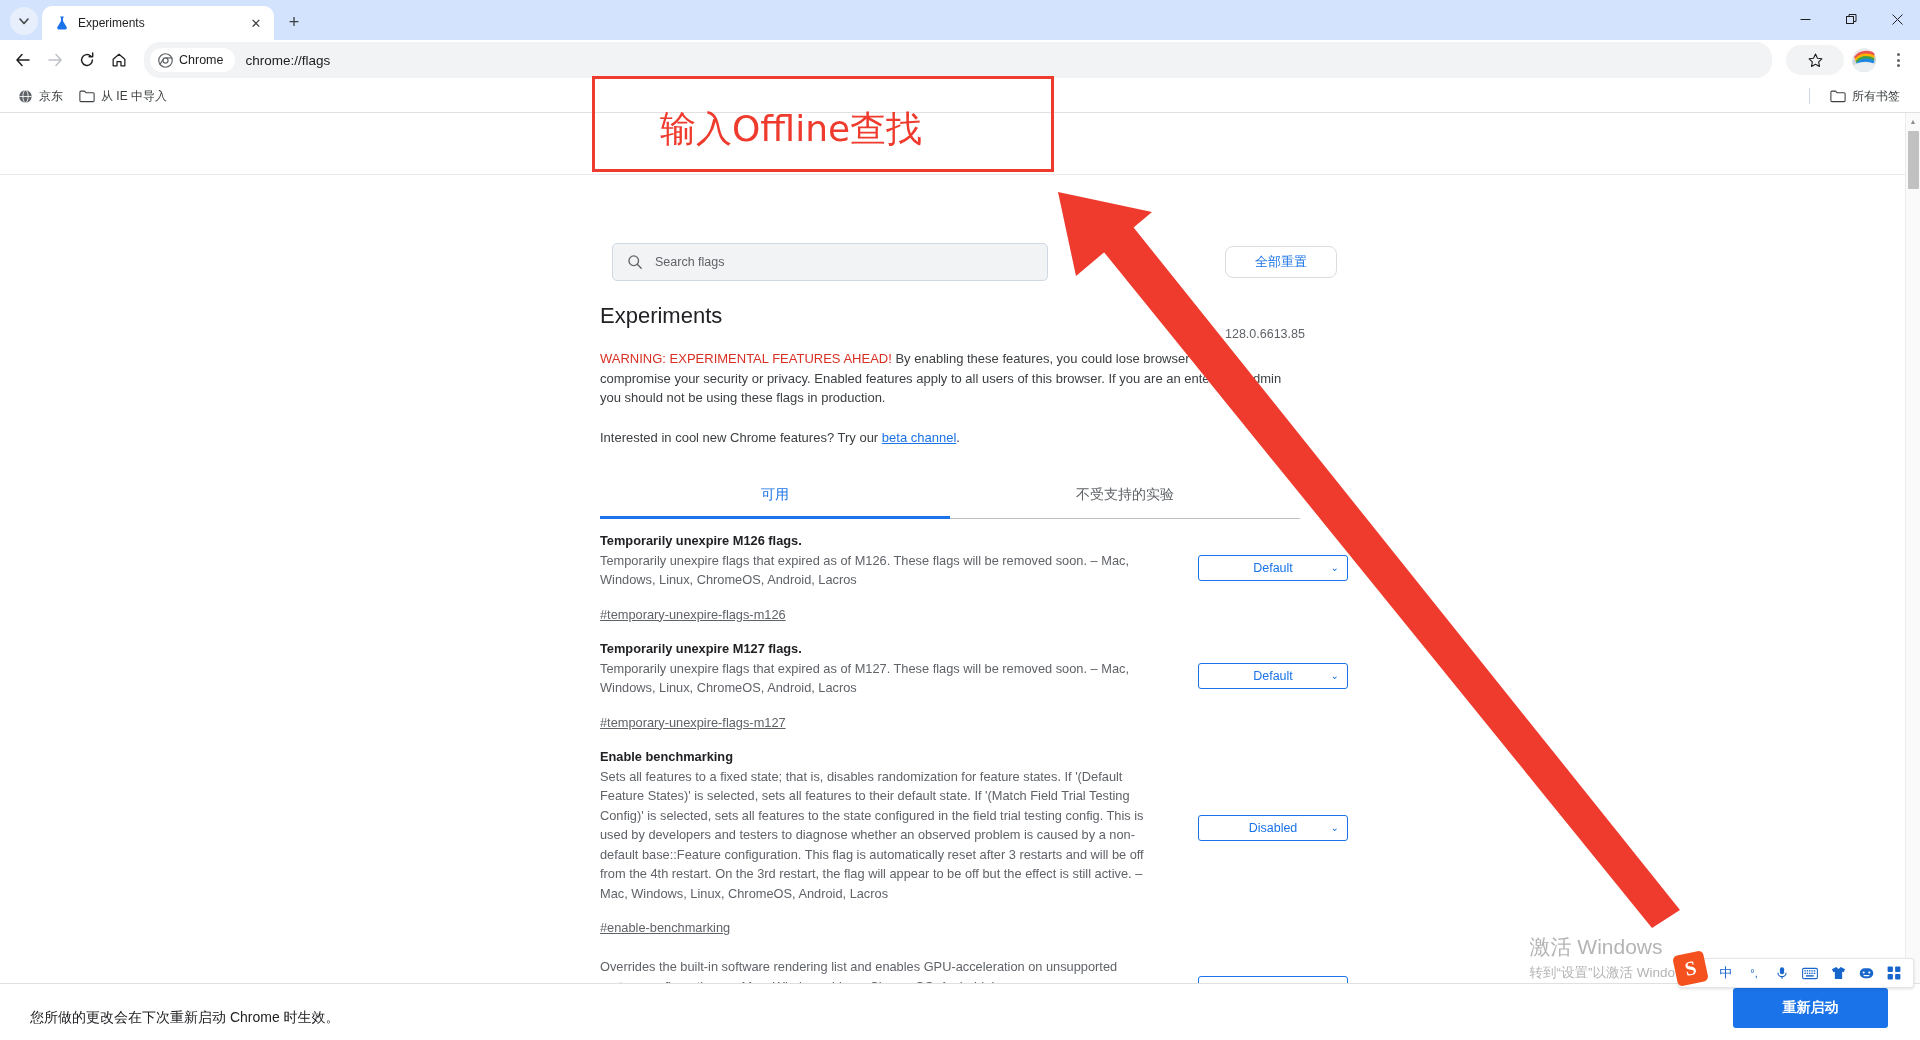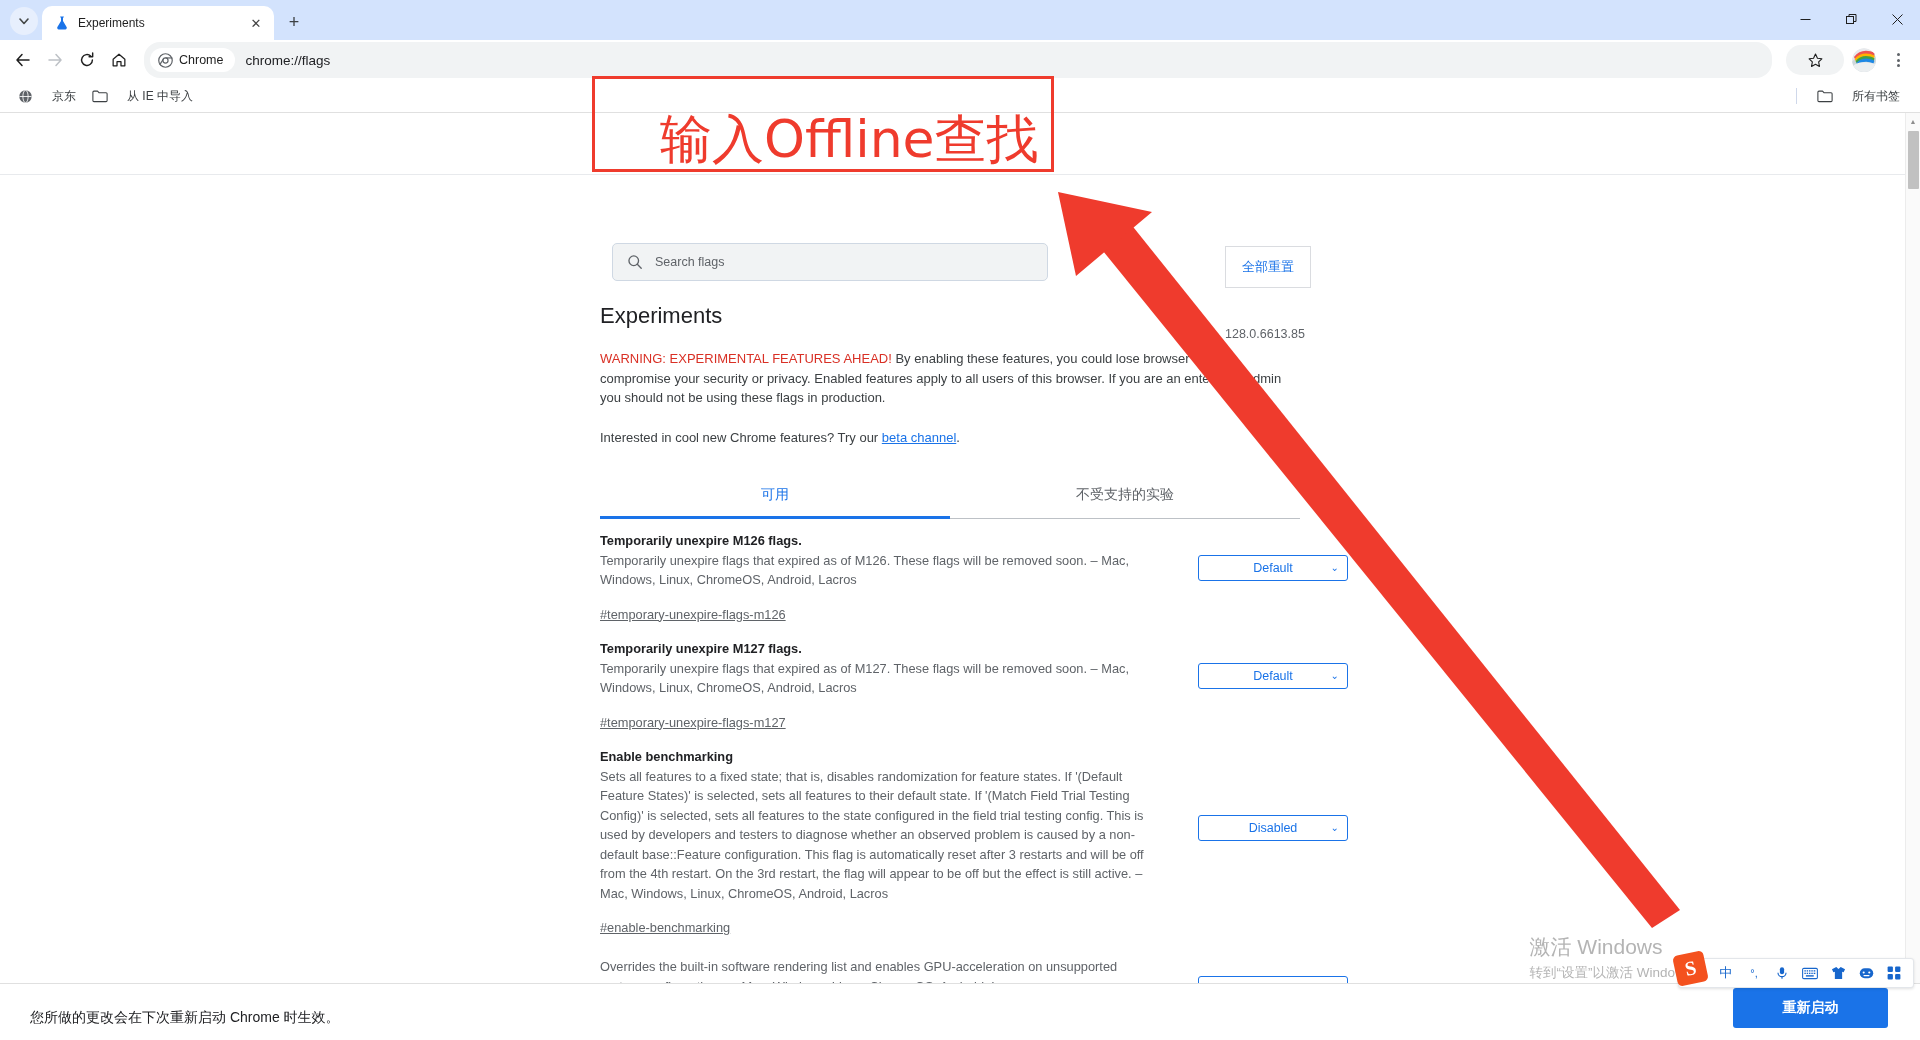--- a/index.html
+++ b/index.html
@@ -89,42 +89,42 @@
 
   
   .bmbar {
     height: 33px; background: #ffffff; display: flex; align-items: center;
     padding: 0 10px; border-bottom: 1px solid #e0e0e0; position: relative;
   }
   .bm {
     display: flex; align-items: center; gap: 6px; height: 24px;
     padding: 0 8px; border-radius: 4px; cursor: pointer;
   }
-  .bm-label { font-size: 12px; color: #3c4043; white-space: nowrap; margin-left: 13px; }
+  .bm-label { font-size: 12px; color: #3c4043; white-space: nowrap; }
   .bm-right { position: absolute; right: 12px; display: flex; align-items: center; gap: 4px; }
   .bm-sep { width: 1px; height: 16px; background: #cfd8ea; margin-right: 8px; }
 
   
   .page { position: relative; height: 938px; background: #ffffff; overflow: hidden; }
 
   .flags-header {
     height: 62px; border-bottom: 1px solid #e8eaed;
     display: flex; align-items: center; position: relative; background:#fff;
   }
   .search-box {
     position: absolute; left: 612px; top: 130px;
     width: 436px; height: 38px;
     background: #f1f3f4; border: 1px solid #cfd8e3; border-radius: 5px;
     display: flex; align-items: center; padding: 11px 14px; gap: 12px; cursor: text;
   }
   .search-ph { font-size: 12.5px; color: #5f6368; }
   .reset-all {
     position: absolute; left: 1225px; top: 133px;
-    border: 1px solid #dadce0; border-radius: 0;
-    height: 42px; padding: 0 16px;
+    border: 1px solid #dadce0; border-radius: 8px;
+    height: 32px; padding: 0 29px;
     display: flex; align-items: center; justify-content: center;
     font-size: 13px; color: #1a73e8; background: #fff; cursor: pointer;
   }
 
   .content { position: absolute; left: 0; top: 190px; right: 0; bottom: 0; }
   .col { position: absolute; left: 600px; width: 700px; }
 
   .version {
     position: absolute; left: 1225px; top: 24px;
     font-size: 12.5px; color: #5f6368;
@@ -233,21 +233,21 @@
   }
 
   
   .anno-box {
     position: absolute; left: 592px; top: 76px;
     width: 462px; height: 96px;
     border: 3px solid #ef3b2d; pointer-events: none;
   }
   .anno-text {
     position: absolute; left: 660px; top: 105px;
-    font-size: 52px; color: #ef3b2d; white-space: nowrap;
+    font-size: 36px; color: #ef3b2d; white-space: nowrap;
     pointer-events: none; font-family: "DejaVu Sans", sans-serif;
   }
   .anno-arrow { position: absolute; left: 1040px; top: 190px; pointer-events: none; }
 </style>
 </head>
 <body>
 
 <div id="app">
 
   <div class="tabstrip">

